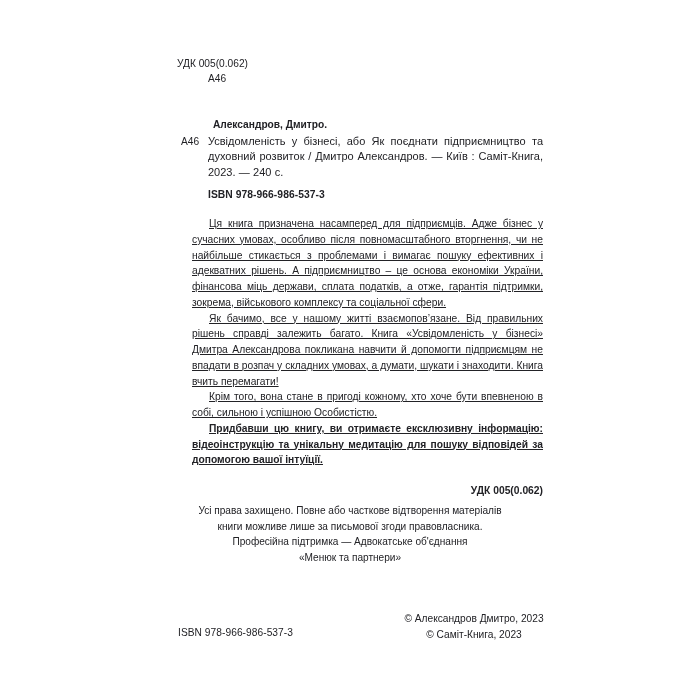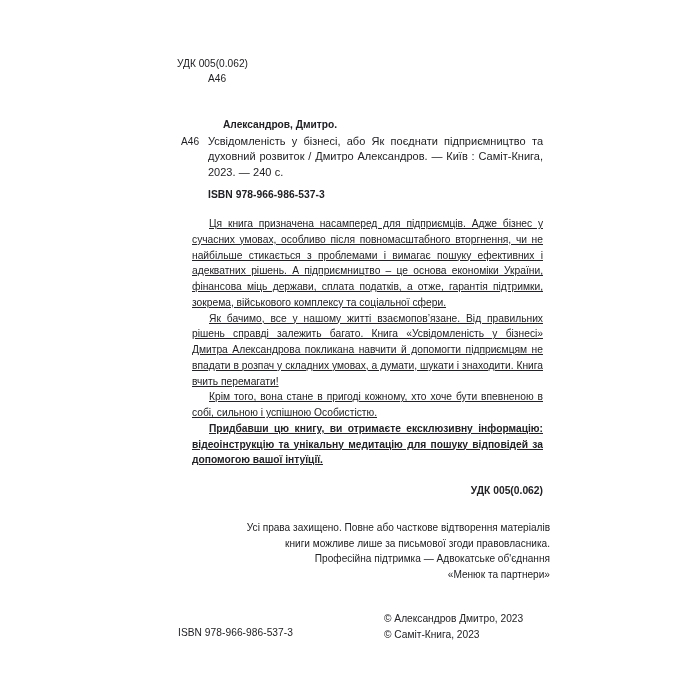--- a/index.html
+++ b/index.html
@@ -40,21 +40,21 @@
   }
 
   
   .bib {
     position: absolute;
     left: 177px;
     top: 117px;
     width: 366px;
   }
   .bib-author {
-    margin-left: 46px;
+    margin-left: 36px;
     font-weight: 700;
     font-size: 10.2px;
     line-height: 15.6px;
   }
   .bib-body {
     position: relative;
     margin-top: 1px;
   }
   .bib-mark {
     position: absolute;
@@ -111,42 +111,43 @@
     width: 351px;
     text-align: right;
     font-size: 10.3px;
     font-weight: 700;
   }
 
   
   .rights {
     position: absolute;
     left: 150px;
-    top: 520px;
+    top: 503px;
     width: 400px;
-    text-align: right;
+    text-align: center;
   }
   .rights div {
     font-size: 10.1px;
     line-height: 15.6px;
   }
 
   
   .footer-isbn {
     position: absolute;
     left: 178px;
     top: 627px;
     font-size: 10.2px;
     letter-spacing: 0.005em;
   }
   .copyrights {
     position: absolute;
     left: 384px;
     top: 611px;
     width: 180px;
+    text-align: center;
   }
   .copyrights div {
     font-size: 10.2px;
     line-height: 15.6px;
     white-space: nowrap;
   }
 </style>
 </head>
 <body>
 

